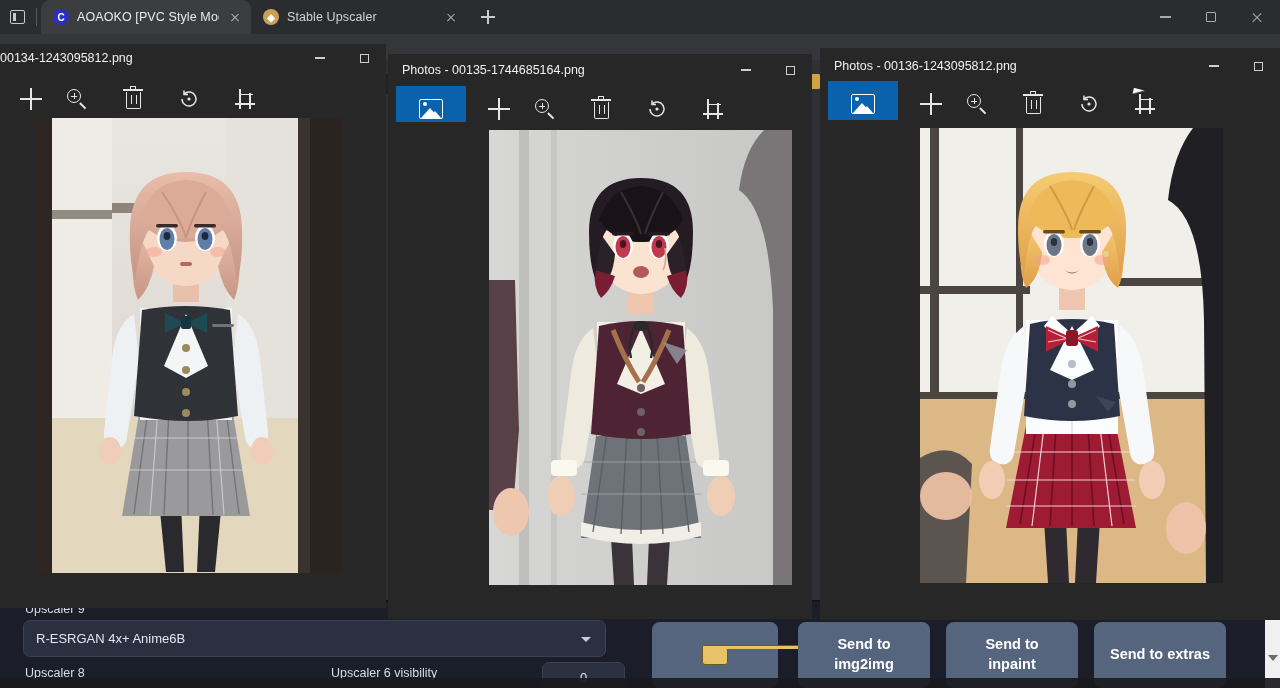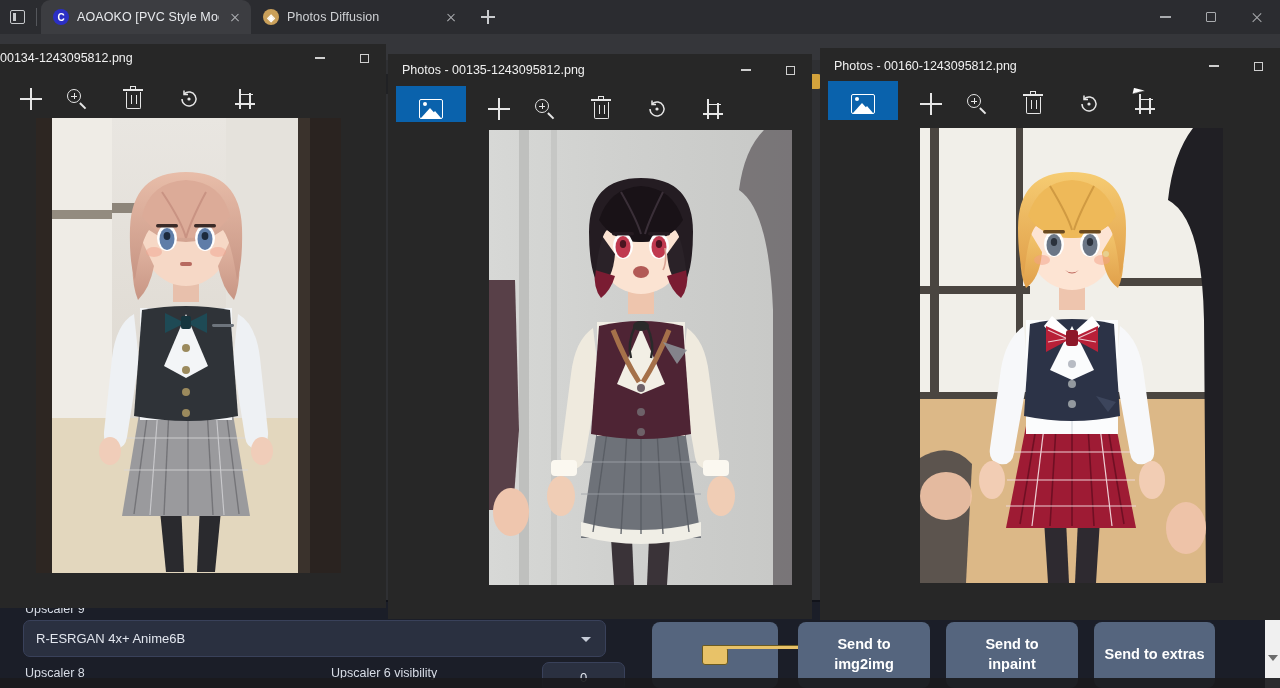--- a/index.html
+++ b/index.html
@@ -191,21 +191,21 @@
       </span>
     </div>
     <div class="sd-btn" style="left:798px;width:132px;">
       <span style="white-space:pre-line">Send to
 img2img</span>
     </div>
     <div class="sd-btn" style="left:946px;width:132px;">
       <span style="white-space:pre-line">Send to
 inpaint</span>
     </div>
-    <div class="sd-btn" style="left:1094px;width:121px;">
+    <div class="sd-btn" style="left:1094px;width:132px;">
       <span>Send to extras</span>
     </div>
 
     <div class="sd-scroll-track"></div>
     <div class="sd-scroll-arrow"></div>
     <div class="taskbar"></div>
   </div>
 
   <div class="browser-toolbar">
     <div class="omnibox"></div>
@@ -238,21 +238,21 @@
     <div class="tab-sep"></div>
 
     <div class="tab active" style="width:210px;">
       <span class="tab-fav fav-blue">C</span>
       <span class="tab-title">AOAOKO [PVC Style Model] - PV</span>
       <span class="tab-close"></span>
     </div>
 
     <div class="tab" style="width:216px;">
       <span class="tab-fav fav-orange">◈</span>
-      <span class="tab-title">Photos Diffusion</span>
+      <span class="tab-title">Stable Upscaler</span>
       <span class="tab-close"></span>
     </div>
 
     <div class="newtab"></div>
 
     <div class="win-controls">
       <div class="win-btn">
           <span class="wc-min"></span>
         </div>
       <div class="win-btn">
@@ -402,21 +402,21 @@
           <ellipse cx="118" cy="134" rx="8" ry="5" fill="#f0a894" opacity=".55"></ellipse>
           <ellipse cx="182" cy="134" rx="8" ry="5" fill="#f0a894" opacity=".55"></ellipse>
           <rect x="144" y="144" width="12" height="4" rx="2" fill="#b7695f"></rect>
         </svg>
       </div>
     </div>
   </div>
 
   <div class="photos-win" style="left:388px; top:54px; width:424px; height:565px; z-index:6;">
     <div class="pw-title" style="top:2px;">
-      <span class="pw-title-text">Photos - 00135-1243095812.png</span>
+      <span class="pw-title-text">Photos - 00135-1744685164.png</span>
       <span class="pw-winbtns">
         <span class="pw-btn">
             <span class="pwb-min"></span>
           </span>
         <span class="pw-btn">
             <span class="pwb-max"></span>
           </span>
       </span>
     </div>
 
@@ -545,21 +545,21 @@
 
           <ellipse cx="152" cy="142" rx="8" ry="6" fill="#b25a56"></ellipse>
           <path d="M176 118 q2 14 -2 22" stroke="#d9a394" stroke-width="1.6" fill="none"></path>
         </svg>
       </div>
     </div>
   </div>
 
   <div class="photos-win" style="left:820px; top:48px; width:460px; height:572px; z-index:7;">
     <div class="pw-title" style="top:4px;">
-      <span class="pw-title-text">Photos - 00160-1243095812.png</span>
+      <span class="pw-title-text">Photos - 00136-1243095812.png</span>
       <span class="pw-winbtns">
         <span class="pw-btn">
             <span class="pwb-min"></span>
           </span>
         <span class="pw-btn">
             <span class="pwb-max"></span>
           </span>
       </span>
     </div>
 

